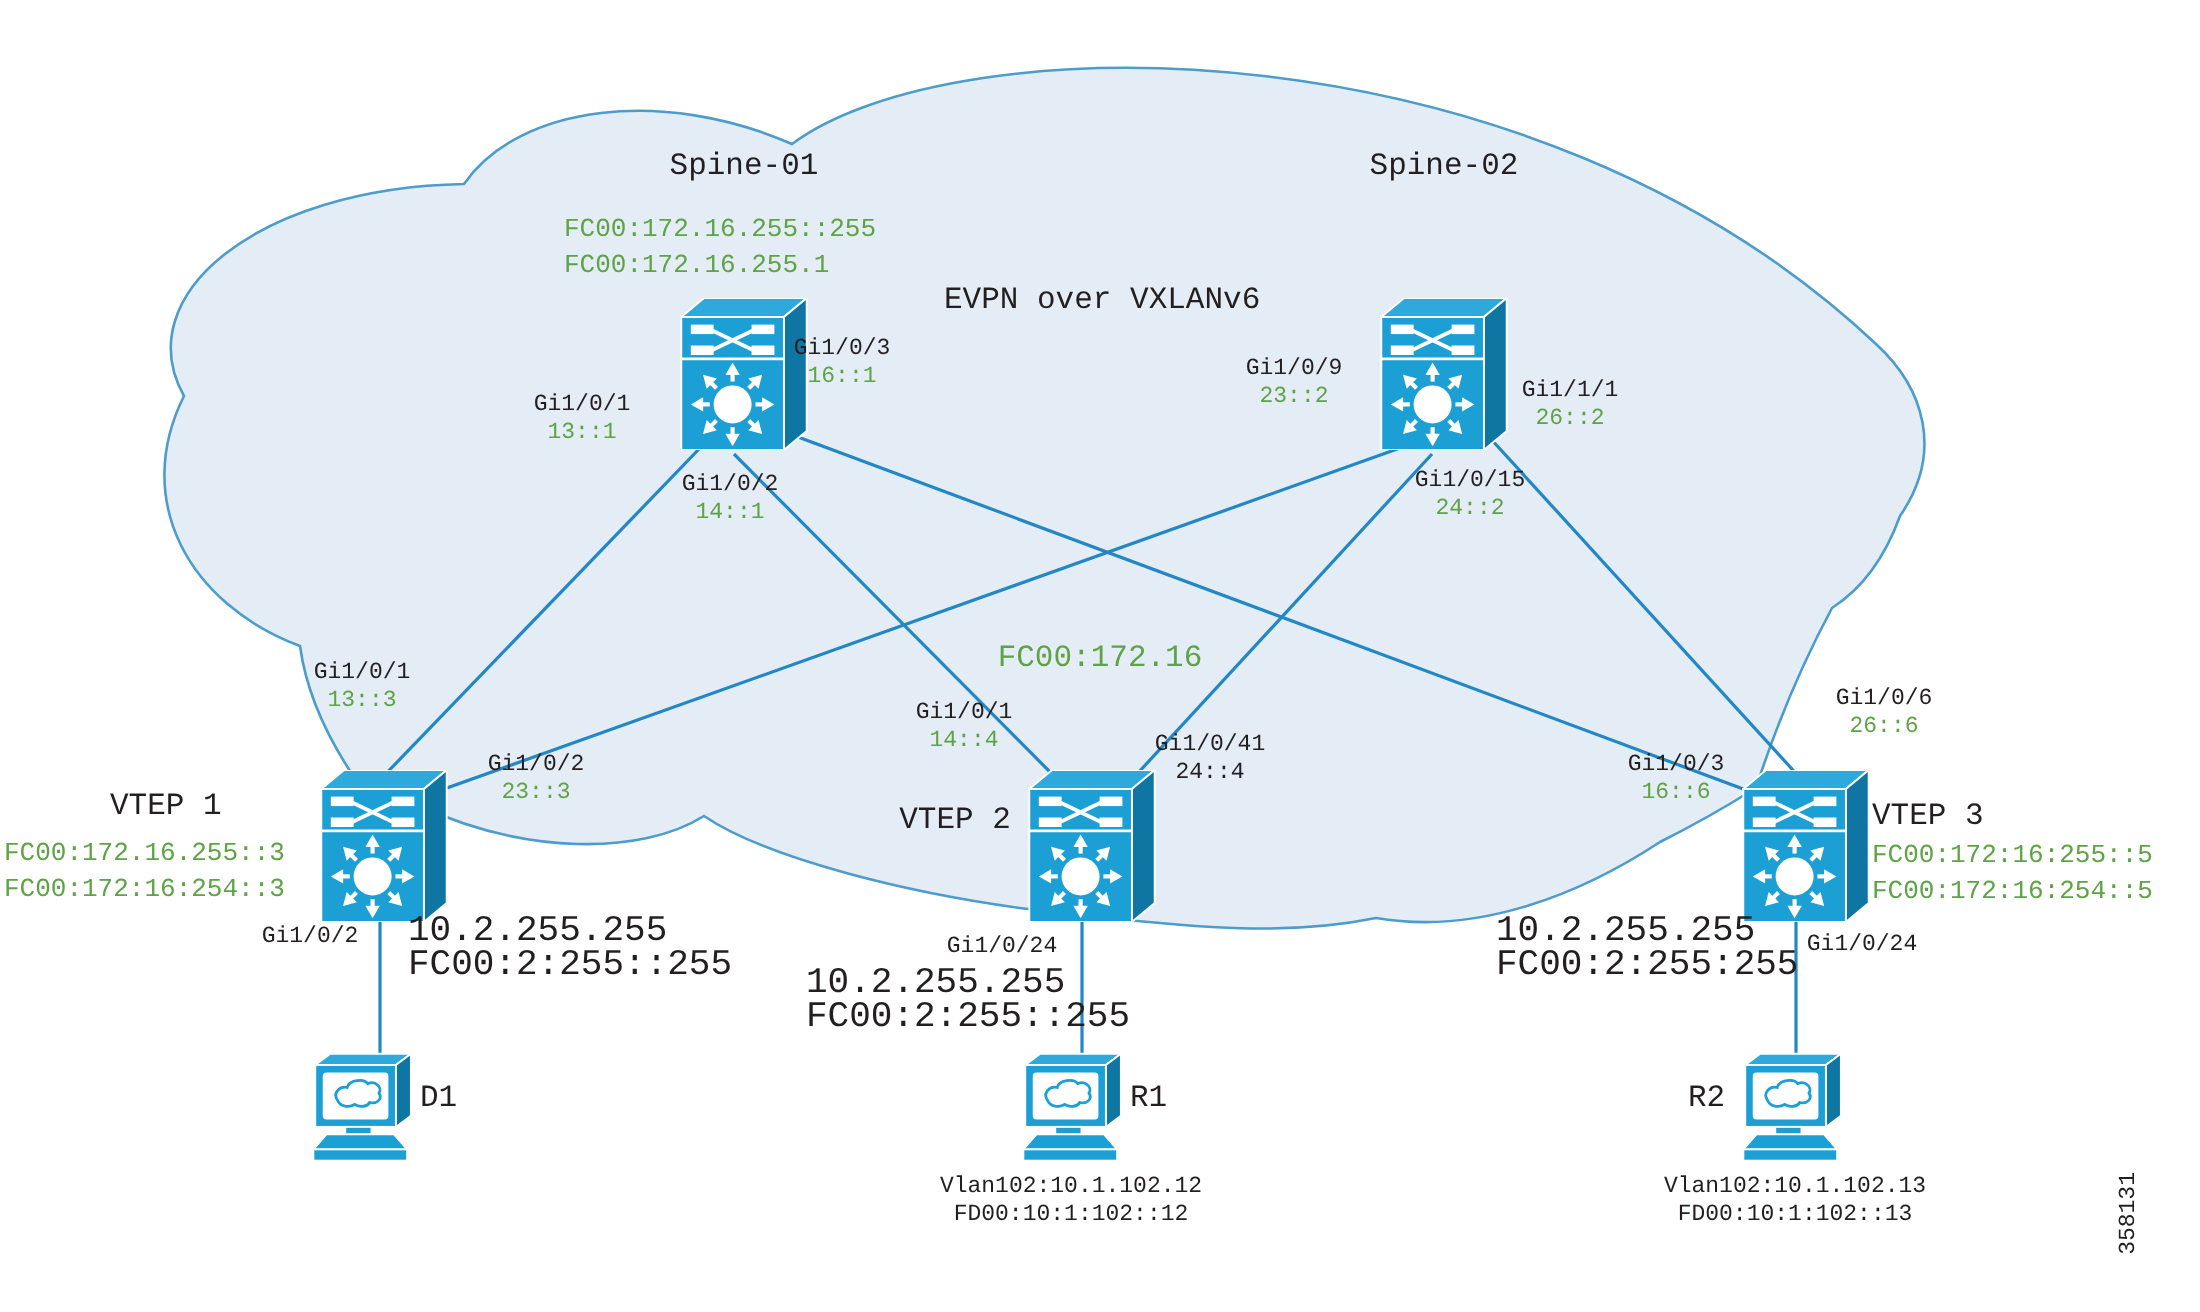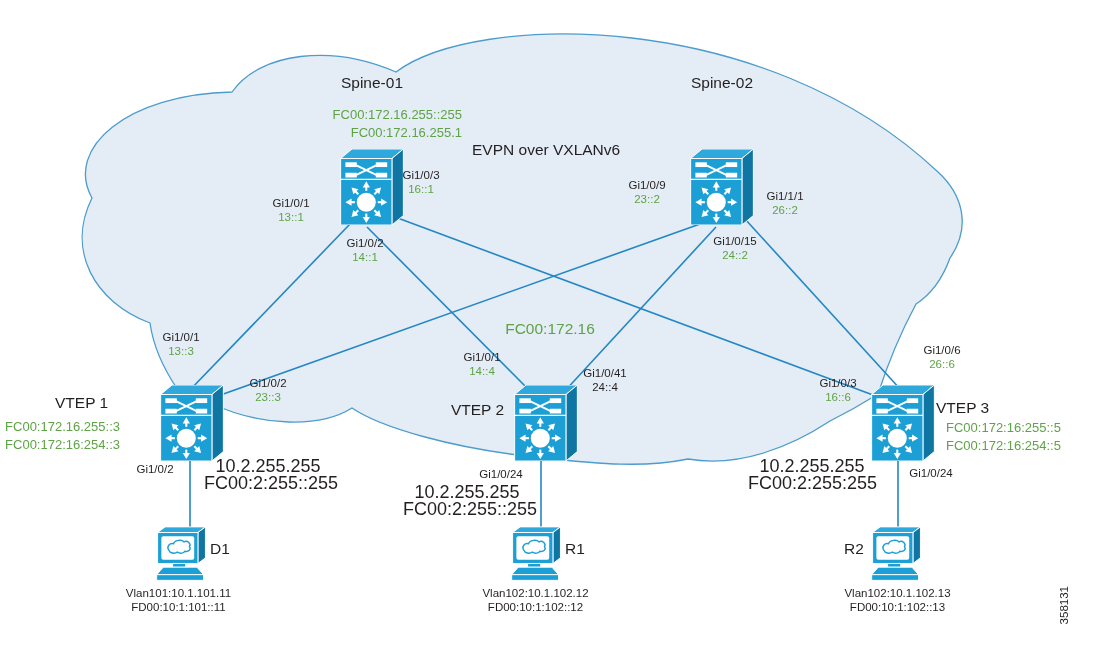--- a/index.html
+++ b/index.html
@@ -1,24 +1,24 @@
 <!DOCTYPE html>
 <html><head>
 <meta charset="utf-8">
 <style>
   html,body{margin:0;padding:0;background:#fff;}
   #stage{position:relative;width:1100px;height:656px;background:#fff;overflow:hidden;
          font-family:"Liberation Sans",sans-serif;}
   #net-svg{position:absolute;left:0;top:0;}
-  .lbl{position:absolute;color:#231F20;white-space:nowrap;}
+  .lbl{position:absolute;color:#231F20;white-space:nowrap;font-family:Liberation Mono, monospace;}
   .if{font-size:11.5px;line-height:14px;text-align:center;width:70px;}
   .if .ip{color:#5EA345;}
   .if.ip-black .ip{color:#231F20;}
   .name{font-size:15.5px;}
-  .gaddr{font-size:13px;line-height:18px;color:#5EA345;text-align:right;}
+  .gaddr{font-size:13px;line-height:18px;color:#5EA345;text-align:left;}
   .baddr{font-size:18px;line-height:17px;text-align:center;}
   .host{font-size:11.5px;line-height:13.5px;text-align:center;}
   .center{text-align:center;}
   .right{text-align:left;}
   .green{color:#5EA345;margin-top:26px;}
   .fig-num{font-size:11.5px;writing-mode:vertical-rl;transform:rotate(180deg);color:#231F20;}
 </style>
 </head>
 <body>
 
@@ -192,24 +192,20 @@
   </div>
 
   <div class="lbl if" style="left:120px;top:462px">Gi1/0/2</div>
   <div class="lbl if" style="left:466px;top:467px">Gi1/0/24</div>
   <div class="lbl if" style="left:896px;top:466px">Gi1/0/24</div>
 
   <div class="lbl name" style="left:210px;top:540px">D1</div>
   <div class="lbl name" style="left:565px;top:540px">R1</div>
   <div class="lbl name" style="left:844px;top:540px">R2</div>
 
-  <div class="lbl host" style="left:106px;top:587px;width:145px">
-    <div>Vlan101:10.1.101.11</div>
-    <div>FD00:10:1:101::11</div>
-  </div>
   <div class="lbl host" style="left:463px;top:587px;width:145px">
     <div>Vlan102:10.1.102.12</div>
     <div>FD00:10:1:102::12</div>
   </div>
   <div class="lbl host" style="left:825px;top:587px;width:145px">
     <div>Vlan102:10.1.102.13</div>
     <div>FD00:10:1:102::13</div>
   </div>
 
   <div class="lbl fig-num" style="left:1058px;top:586px">358131</div>

